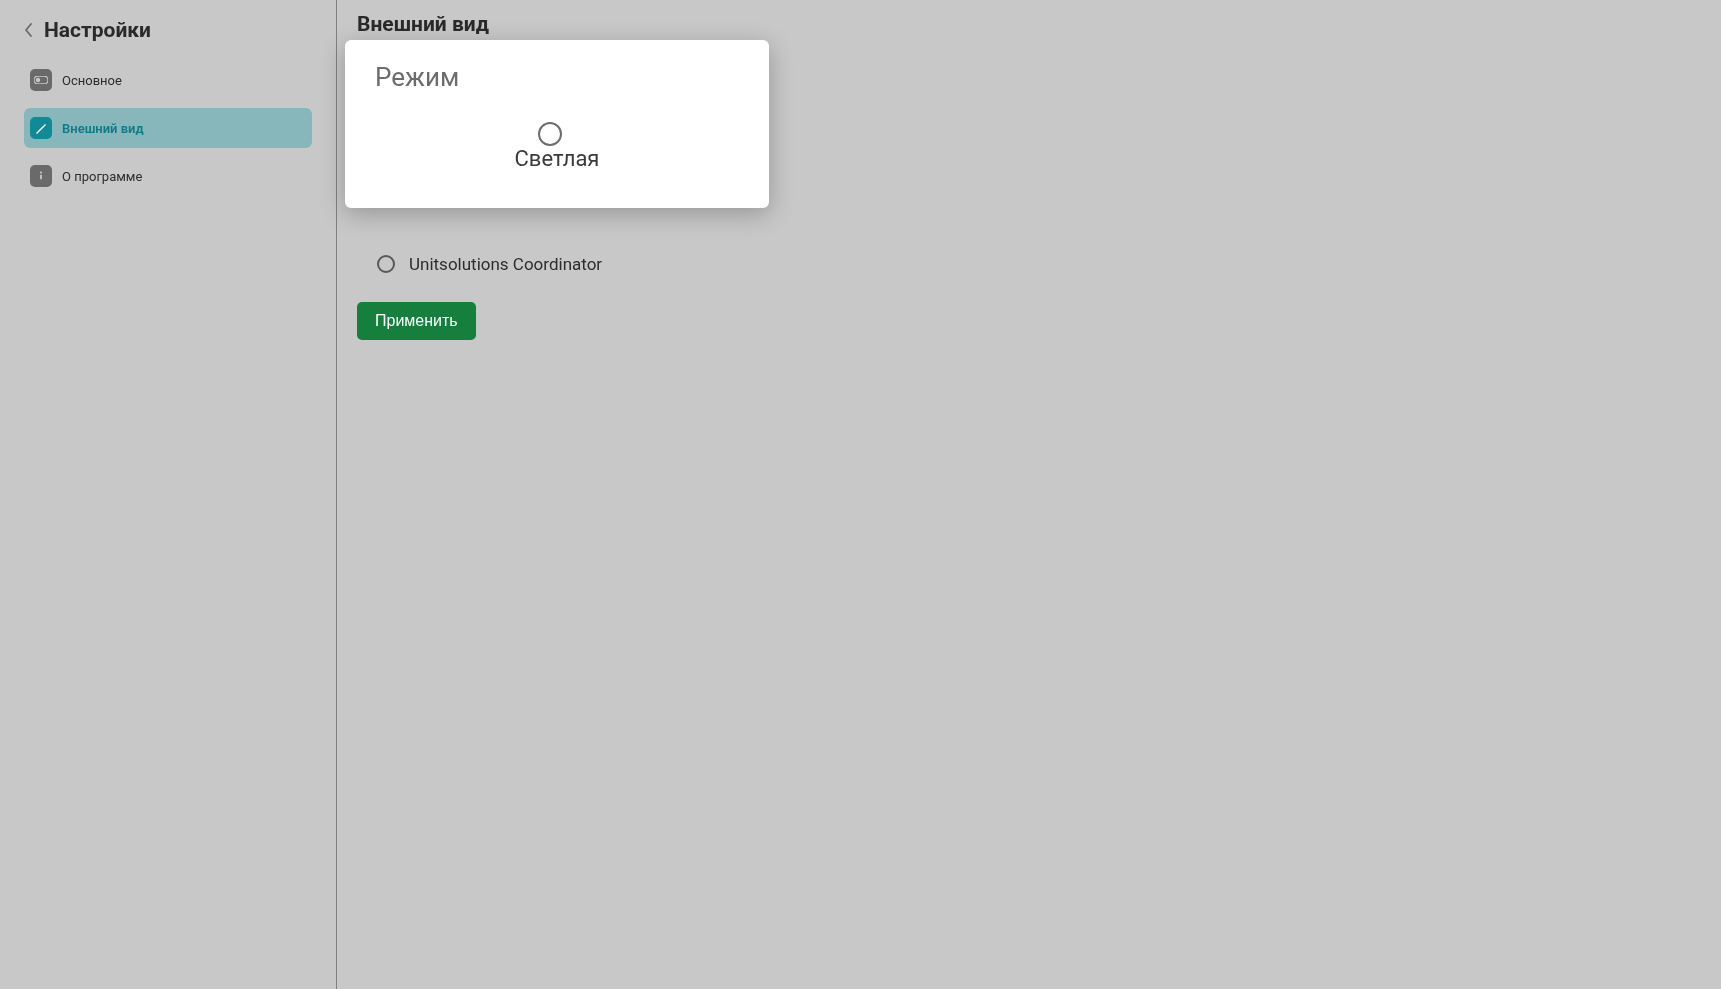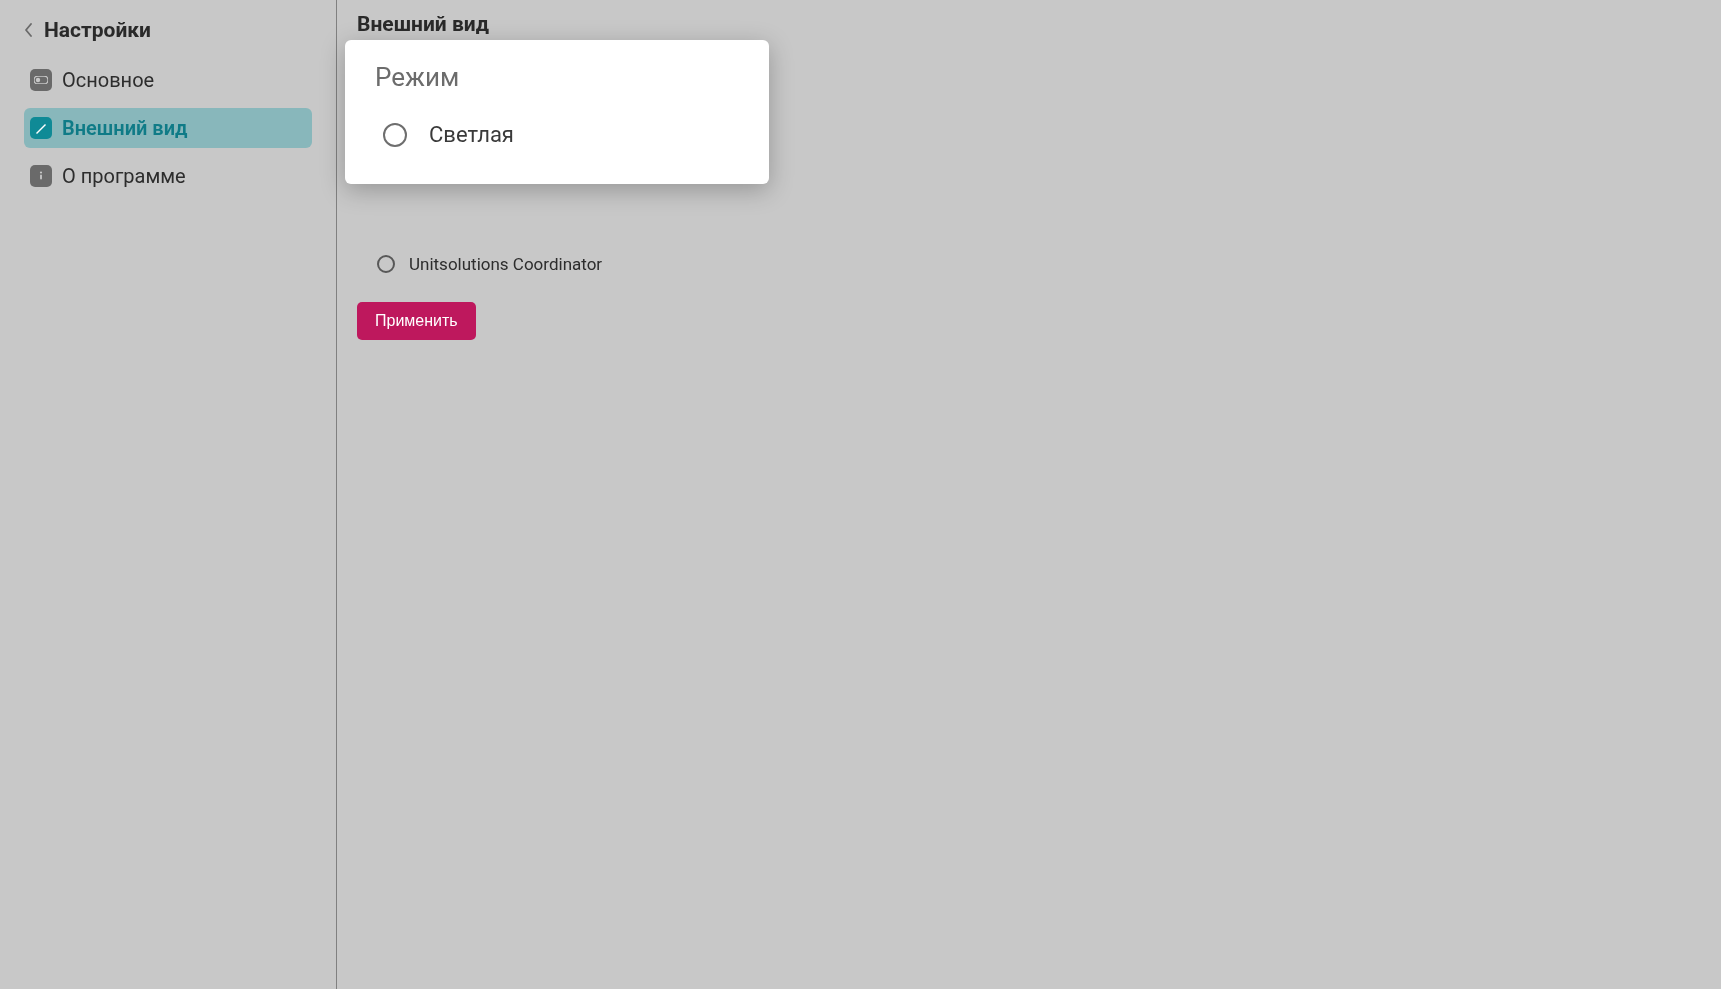--- a/index.html
+++ b/index.html
@@ -45,21 +45,21 @@
       padding: 0 12px;
     }
     .nav-item {
       display: flex;
       align-items: center;
       height: 40px;
       padding: 0 6px;
       margin-bottom: 8px;
       border-radius: 6px;
       cursor: pointer;
-      font-size: 20px;
+      font-size: 13px;
       color: #2d2d2d;
     }
     .nav-item.active {
       background: #88b7bb;
       color: #0f7b87;
       font-weight: 600;
     }
     .nav-icon {
       width: 22px;
       height: 22px;
@@ -101,20 +101,21 @@
       font-weight: 400;
       color: #6c6c6c;
       margin-bottom: 20px;
     }
     .radio-row {
       display: flex;
       align-items: center;
       padding: 10px 0;
       margin-bottom: 12px;
       cursor: pointer;
+      flex-direction: column;
     }
     .radio-row:last-child { margin-bottom: 0; }
     .radio-outer {
       width: 24px;
       height: 24px;
       border: 2.2px solid #6e6e6e;
       border-radius: 50%;
       margin-right: 22px;
       margin-left: 8px;
       display: flex;
@@ -162,21 +163,21 @@
       border: 2px solid #585858;
       border-radius: 50%;
       margin-right: 14px;
       flex-shrink: 0;
     }
     .bg-radio-label {
       font-size: 17px;
       color: #2d2d2d;
     }
     .apply-button {
-      background: #be185d;
+      background: #15803d;
       color: #ffffff;
       border: none;
       border-radius: 5px;
       padding: 10px 18px;
       font-size: 16px;
       font-weight: 500;
       cursor: pointer;
     }
   </style>
 </head>

